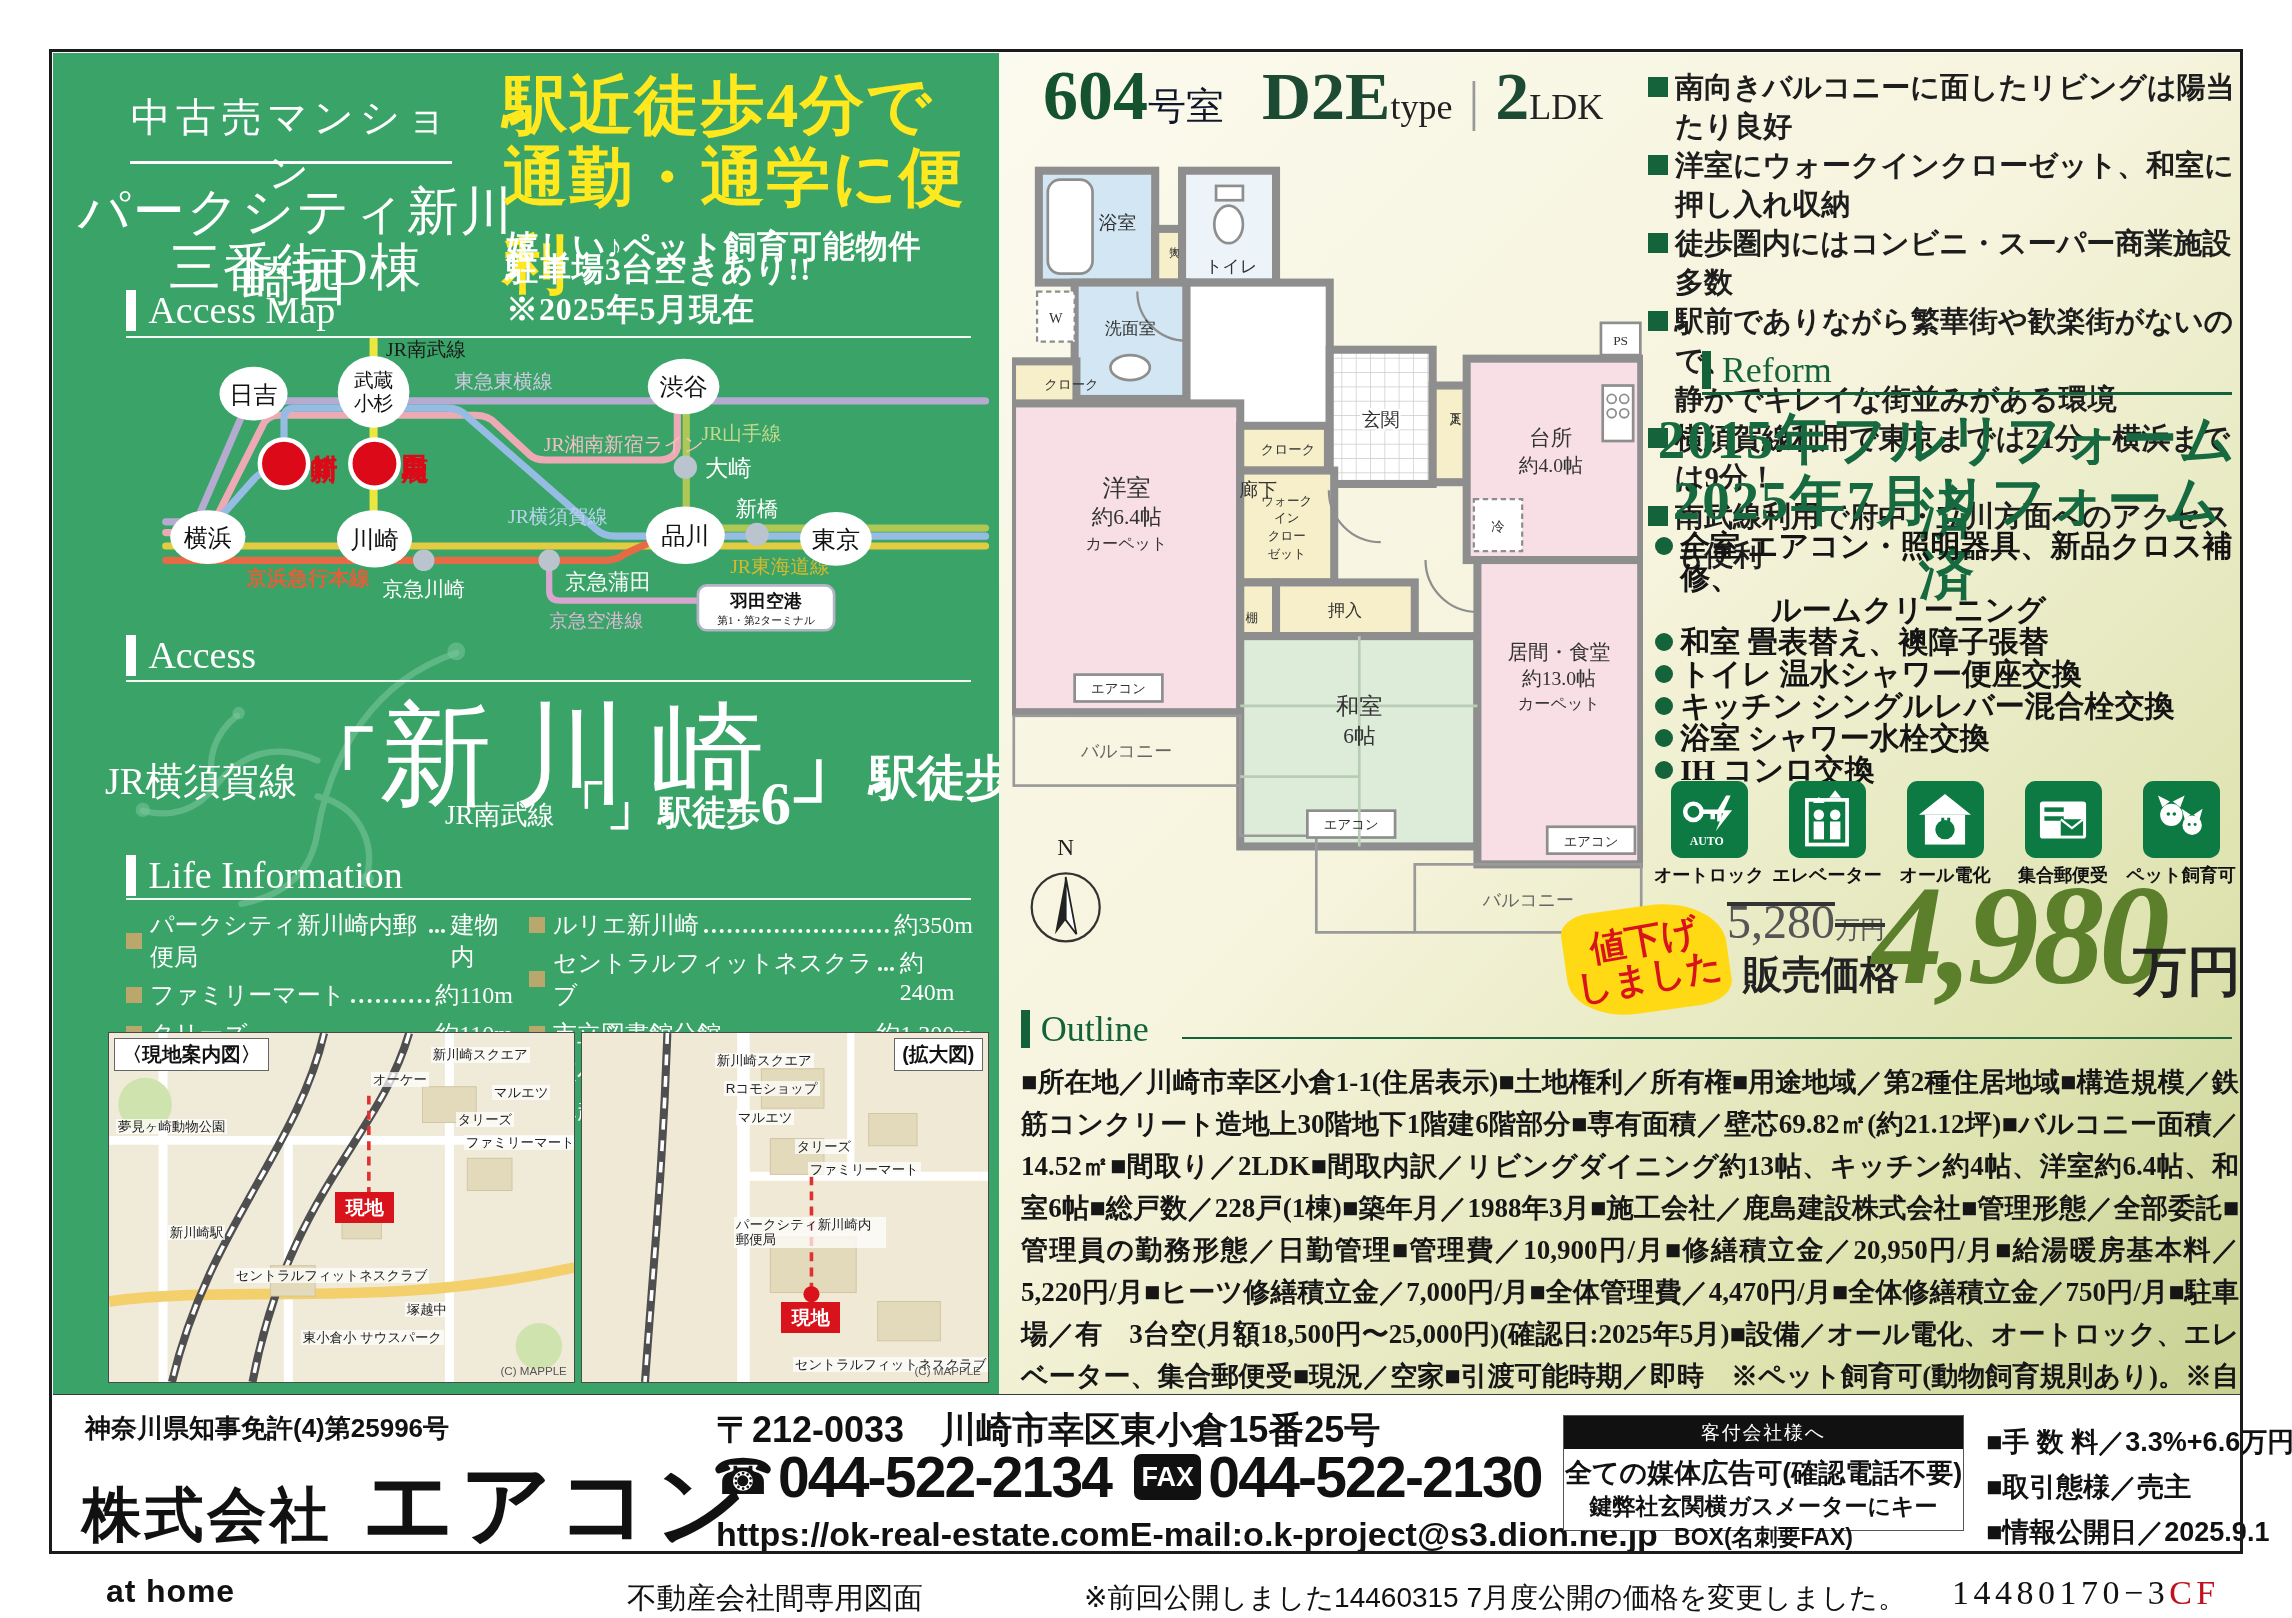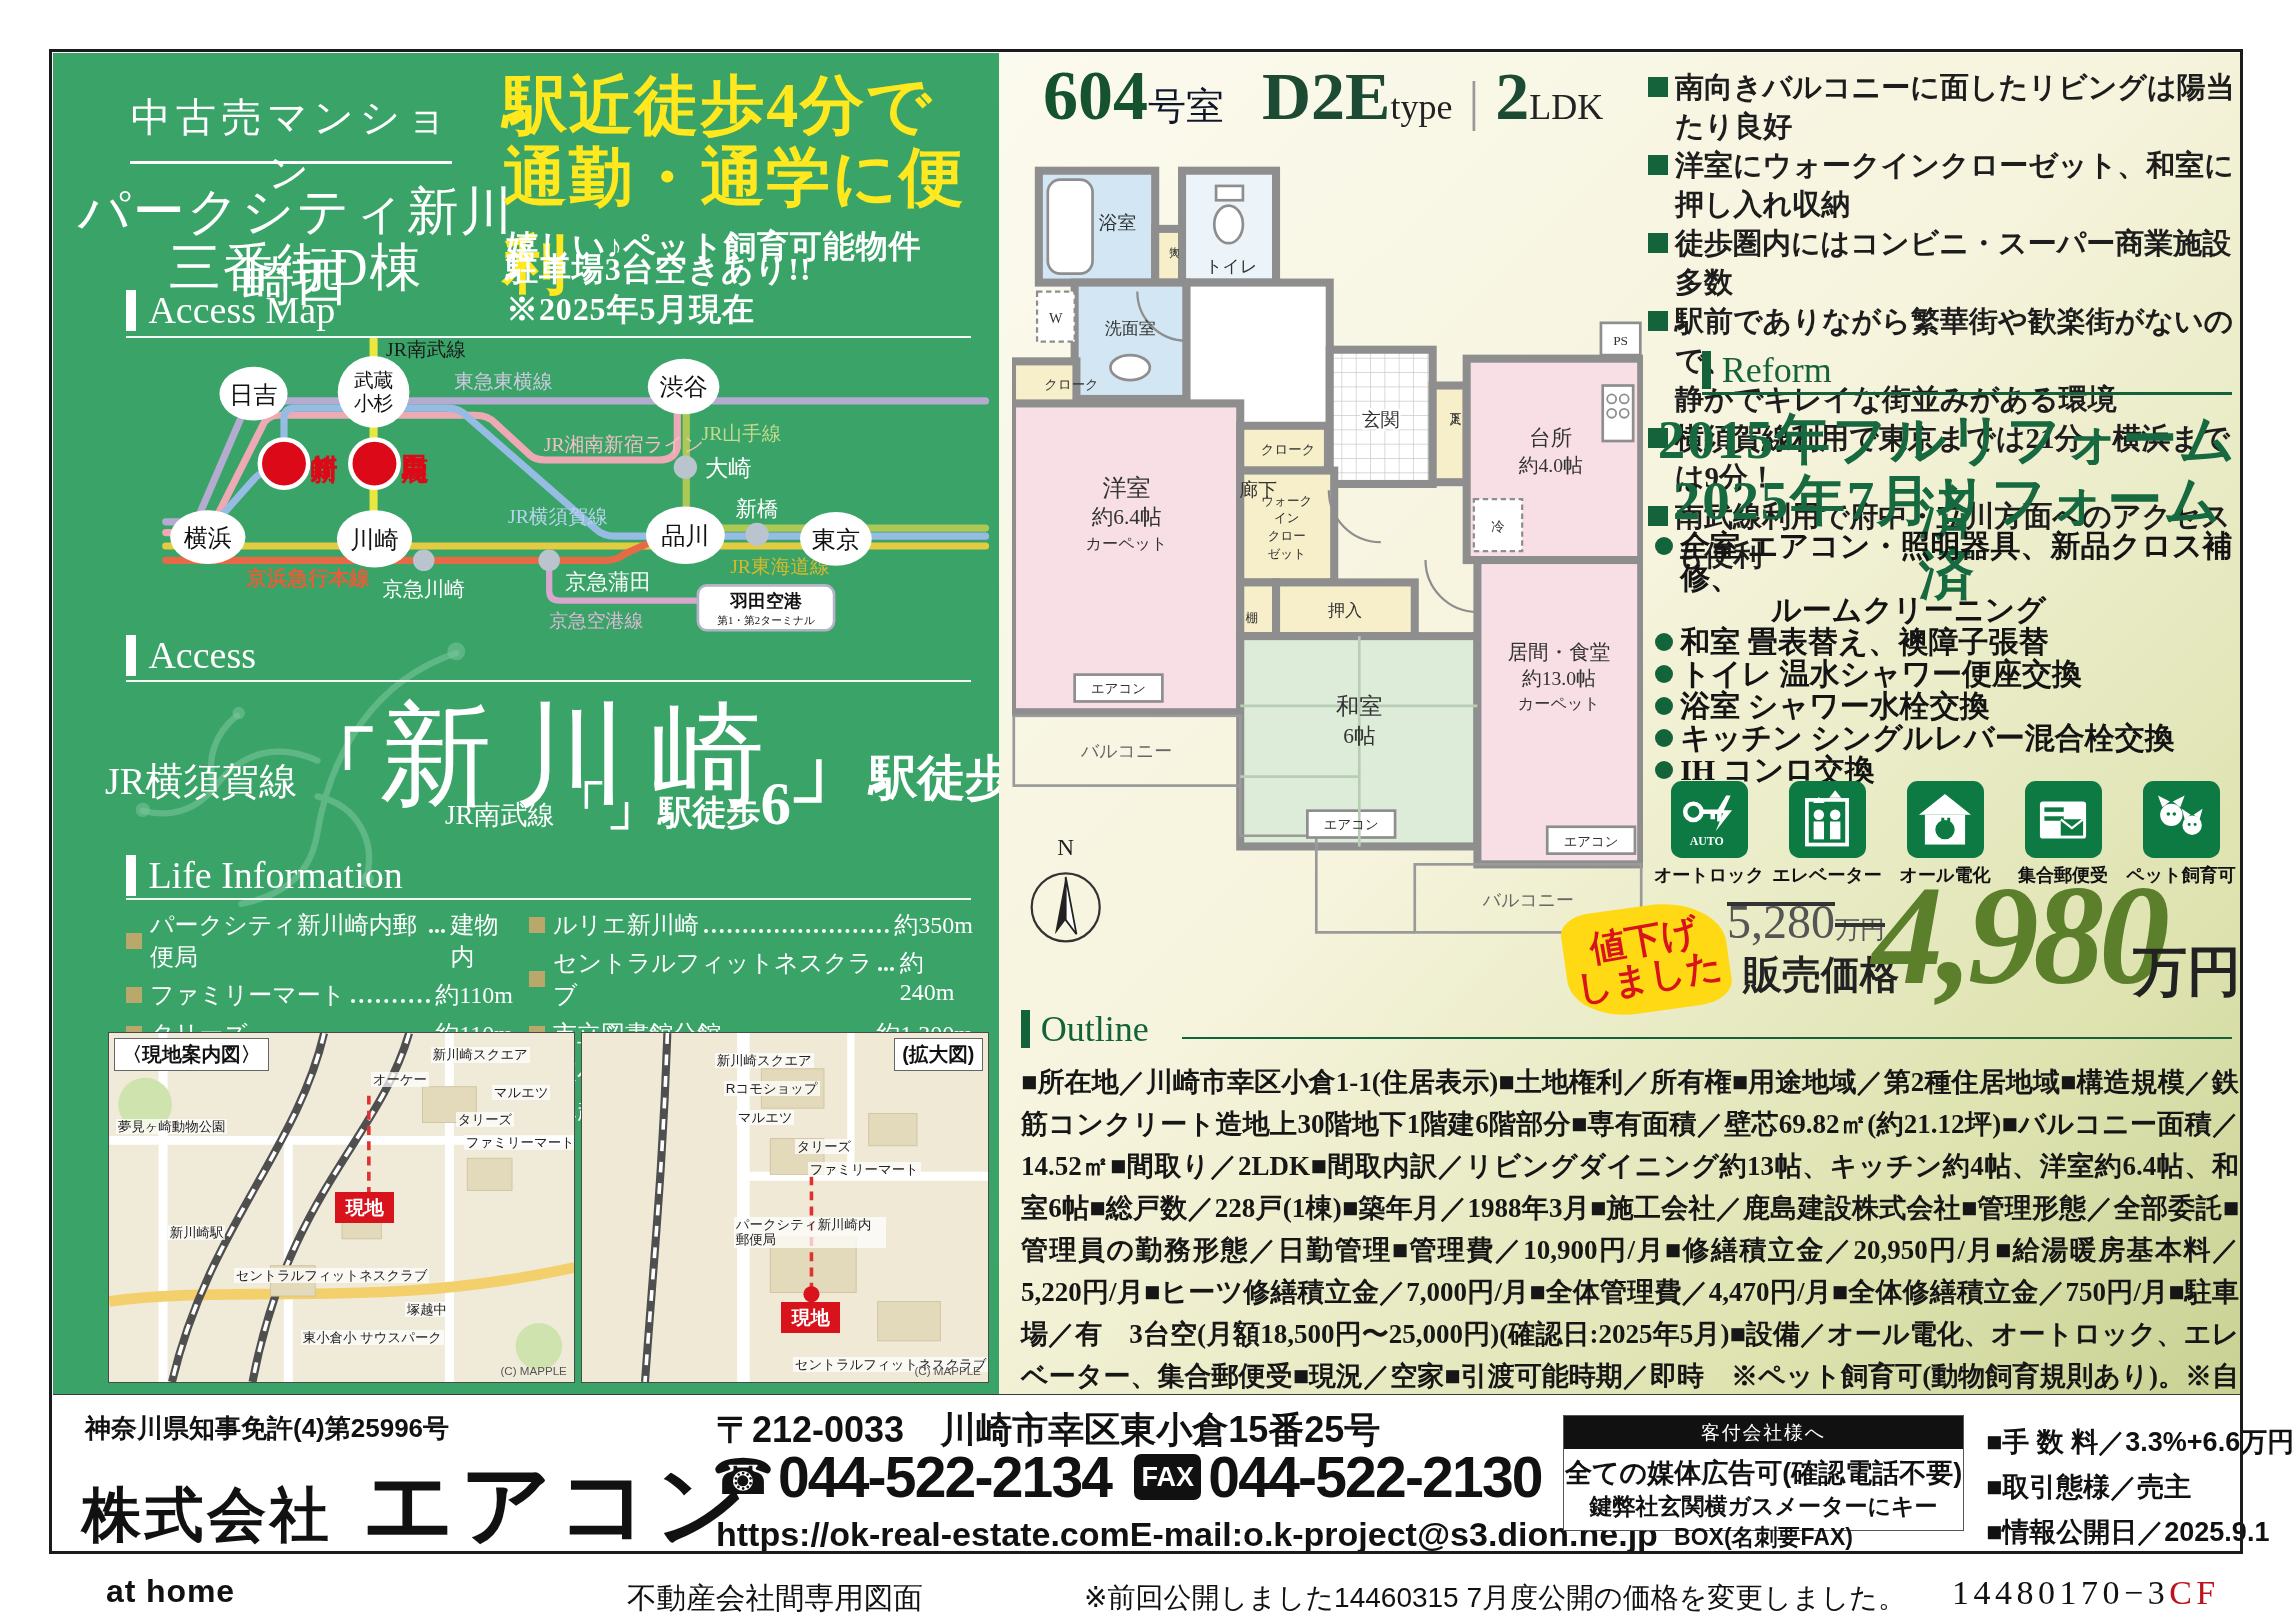--- a/index.html
+++ b/index.html
@@ -540,25 +540,25 @@
     <div class="ref-item">
         <span class="dot"></span>
         <span>和室 畳表替え、襖障子張替</span>
       </div>
     <div class="ref-item">
         <span class="dot"></span>
         <span>トイレ 温水シャワー便座交換</span>
       </div>
     <div class="ref-item">
         <span class="dot"></span>
-        <span>浴室 シャワー水栓交換</span>
+        <span>キッチン シングルレバー混合栓交換</span>
       </div>
     <div class="ref-item">
         <span class="dot"></span>
-        <span>キッチン シングルレバー混合栓交換</span>
+        <span>浴室 シャワー水栓交換</span>
       </div>
     <div class="ref-item">
         <span class="dot"></span>
         <span>IH コンロ交換</span>
       </div>
   </div>
 
   <div class="abs" style="left:1650px;top:781px;display:flex;">
     <div class="badge">
       <div class="bicon">

